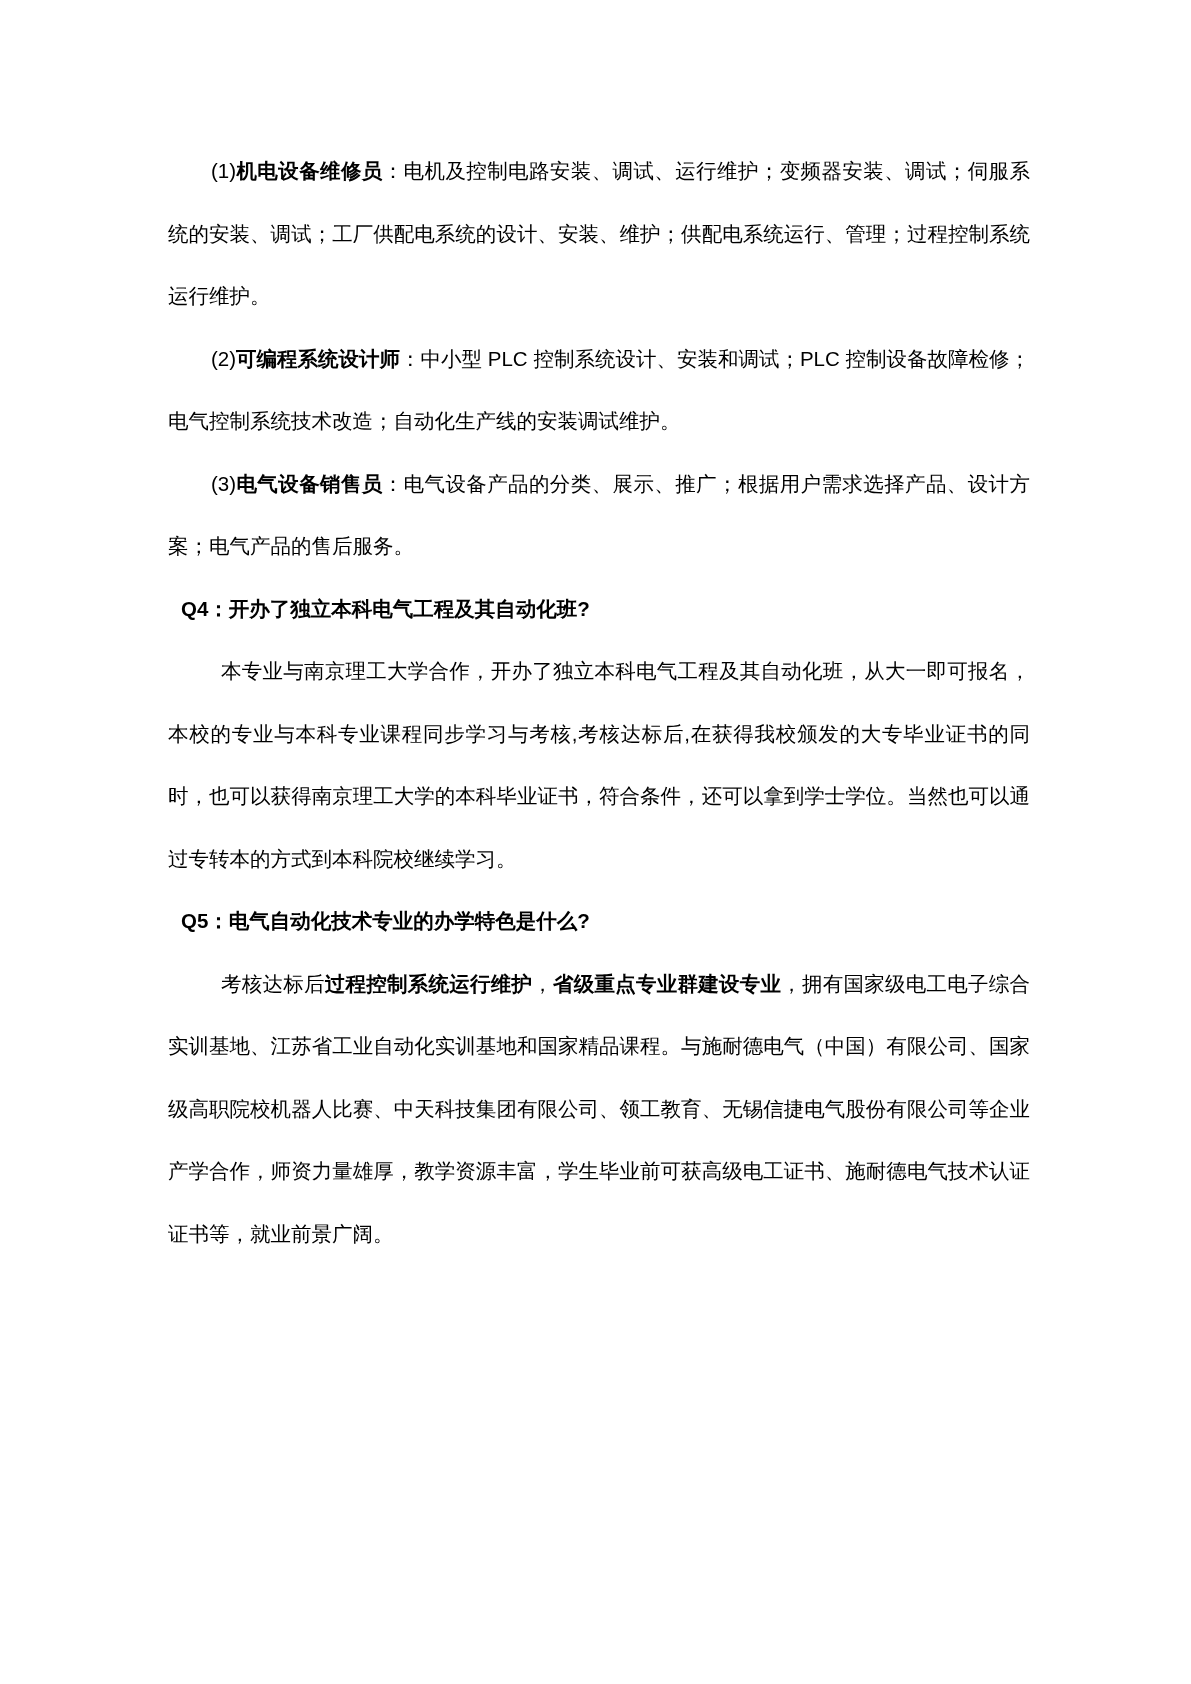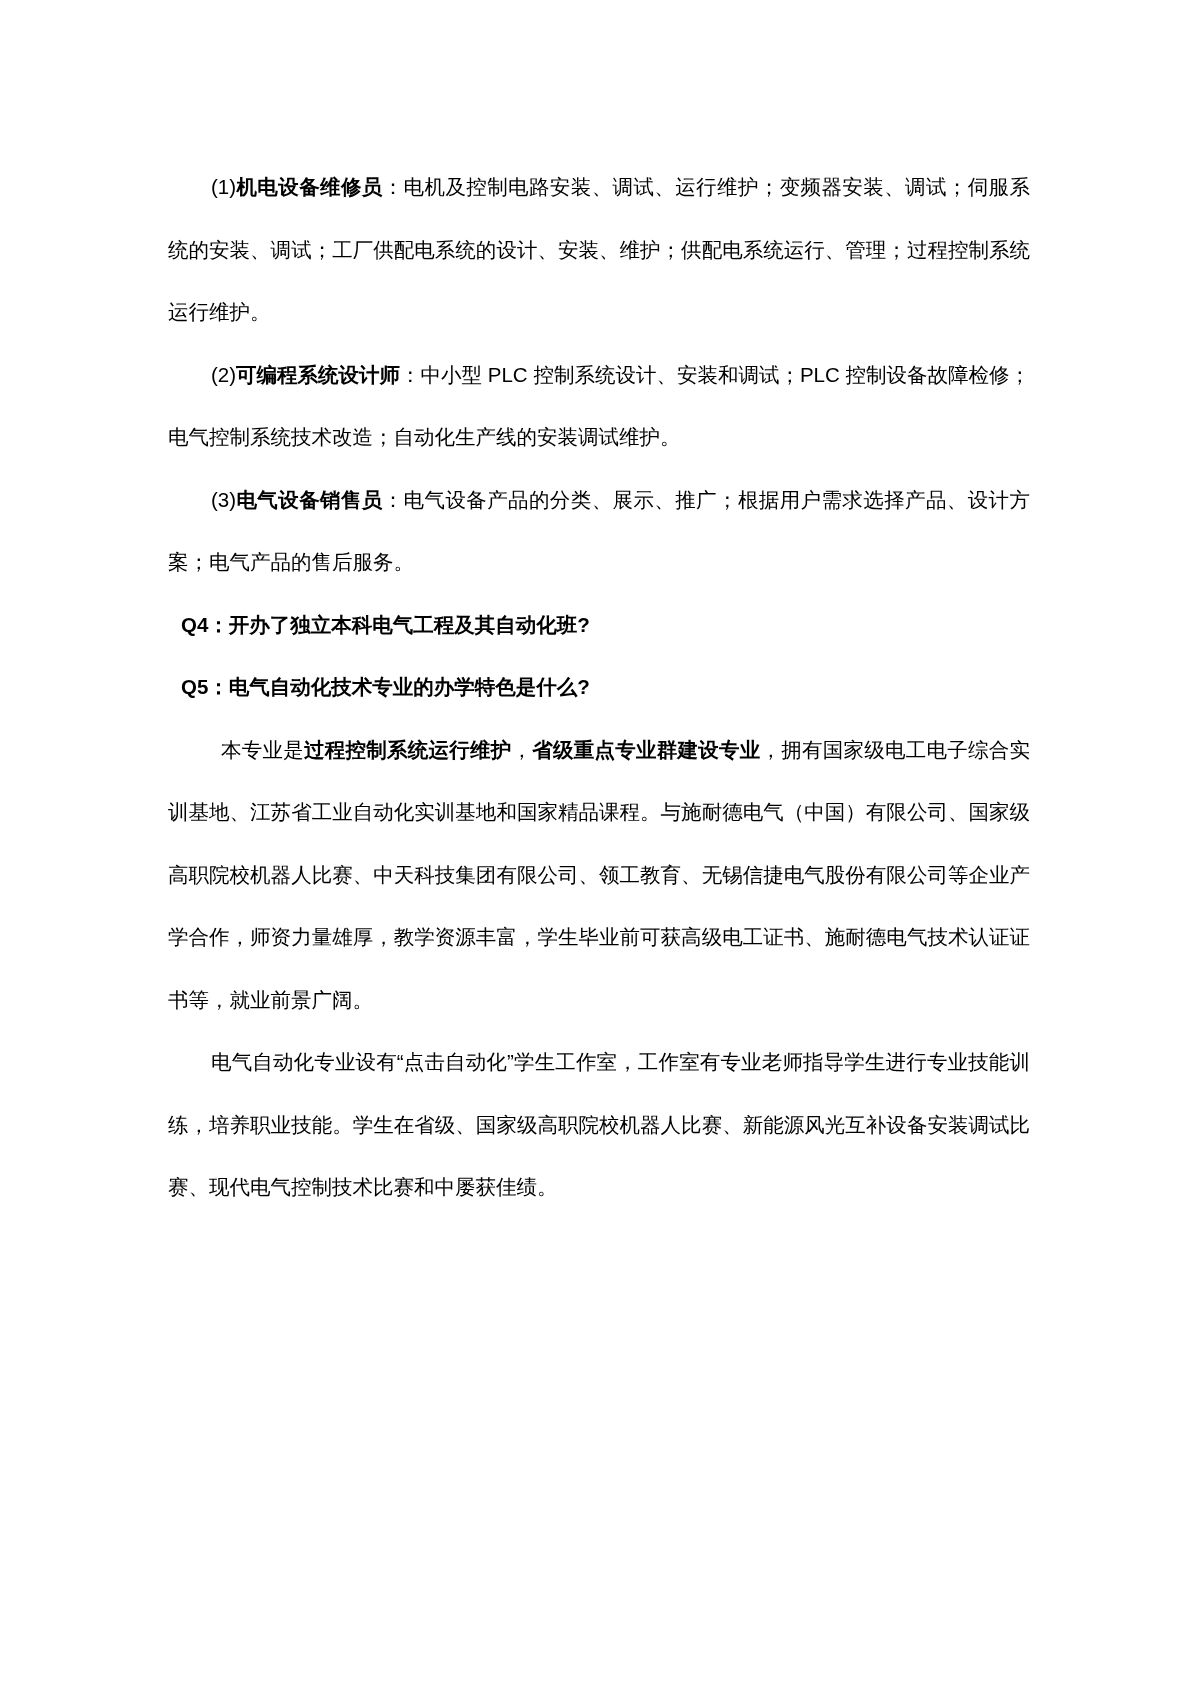--- a/index.html
+++ b/index.html
@@ -12,21 +12,21 @@
     width: 1191px;
     height: 1684px;
     background: #ffffff;
     color: #000000;
     font-family: "Liberation Sans", "DejaVu Sans", sans-serif;
     overflow: hidden;
   }
   .text-block {
     position: absolute;
     left: 168px;
-    top: 156px;
+    top: 140px;
     width: 862px;
     font-size: 20.5px;
     line-height: 62.5px;
     text-align: justify;
     text-justify: inter-character;
     color: #000000;
   }
   .text-block p {
     margin: 0;
     padding: 0;
@@ -43,22 +43,22 @@
   <div class="text-block">
 
     <p class="indent-2"><span>(1)</span><span class="bold">机电设备维修员</span><span>：电机及控制电路安装、调试、运行维护；变频器安装、调试；伺服系统的安装、调试；工厂供配电系统的设计、安装、维护；供配电系统运行、管理；过程控制系统运行维护。</span></p>
 
     <p class="indent-2"><span>(2)</span><span class="bold">可编程系统设计师</span><span>：中小型 PLC 控制系统设计、安装和调试；PLC 控制设备故障检修；电气控制系统技术改造；自动化生产线的安装调试维护。</span></p>
 
     <p class="indent-2"><span>(3)</span><span class="bold">电气设备销售员</span><span>：电气设备产品的分类、展示、推广；根据用户需求选择产品、设计方案；电气产品的售后服务。</span></p>
 
     <p class="indent-h bold"><span>Q4：开办了独立本科电气工程及其自动化班?</span></p>
 
+    <p class="indent-25"><span>本专业与南京理工大学合作，开办了独立本科电气工程及其自动化班，从大一即可报名，本校的专业与本科专业课程同步学习与考核,考核达标后,在获得我校颁发的大专毕业证书的同时，也可以获得南京理工大学的本科毕业证书，符合条件，还可以拿到学士学位。当然也可以通过专转本的方式到本科院校继续学习。</span></p>
 
     <p class="indent-h bold"><span>Q5：电气自动化技术专业的办学特色是什么?</span></p>
 
-    <p class="indent-25"><span>本专业是</span><span class="bold">过程控制系统运行维护</span><span>，</span><span class="bold">省级重点专业群建设专业</span><span>，拥有国家级电工电子综合实训基地、江苏省工业自动化实训基地和国家精品课程。与施耐德电气（中国）有限公司、国家级高职院校机器人比赛、中天科技集团有限公司、领工教育、无锡信捷电气股份有限公司等企业产学合作，师资力量雄厚，教学资源丰富，学生毕业前可获高级电工证书、施耐德电气技术认证证书等，就业前景广阔。</span></p>
+    <p class="indent-25"><span>考核达标后</span><span class="bold">过程控制系统运行维护</span><span>，</span><span class="bold">省级重点专业群建设专业</span><span>，拥有国家级电工电子综合实训基地、江苏省工业自动化实训基地和国家精品课程。与施耐德电气（中国）有限公司、国家级高职院校机器人比赛、中天科技集团有限公司、领工教育、无锡信捷电气股份有限公司等企业产学合作，师资力量雄厚，教学资源丰富，学生毕业前可获高级电工证书、施耐德电气技术认证证书等，就业前景广阔。</span></p>
 
-    <p class="indent-2"><span>电气自动化专业设有“点击自动化”学生工作室，工作室有专业老师指导学生进行专业技能训练，培养职业技能。学生在省级、国家级高职院校机器人比赛、新能源风光互补设备安装调试比赛、现代电气控制技术比赛和中屡获佳绩。</span></p>
 
 
   </div>
 </div>
 
 </body></html>

